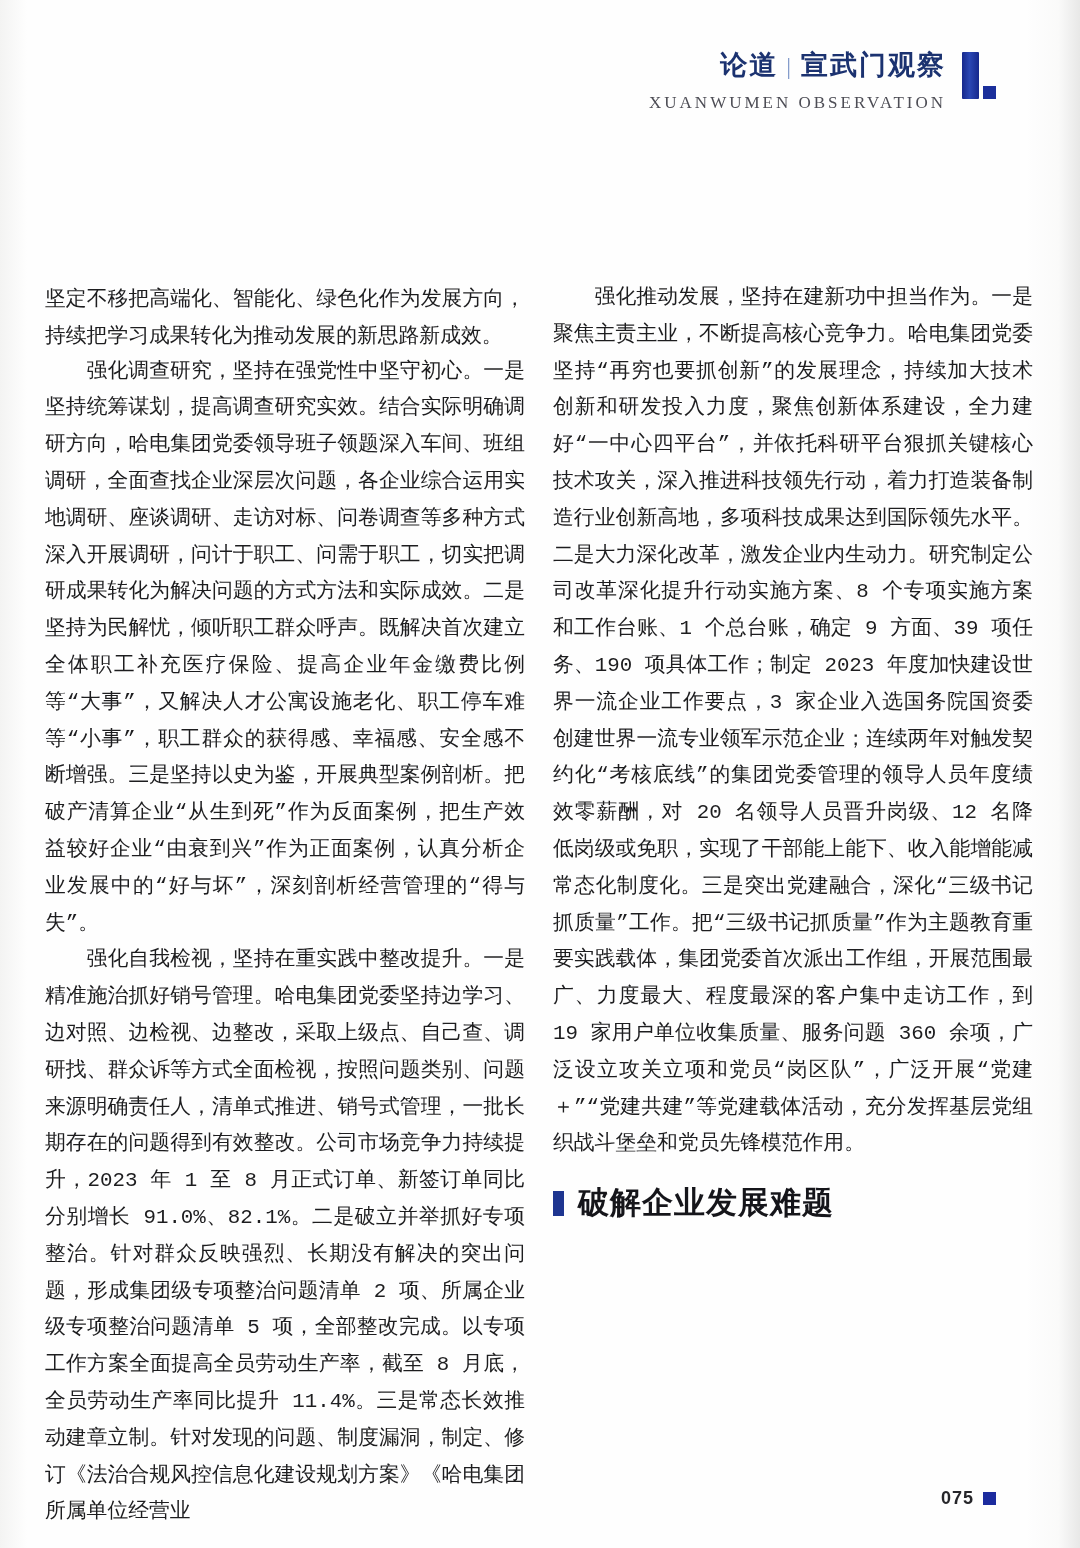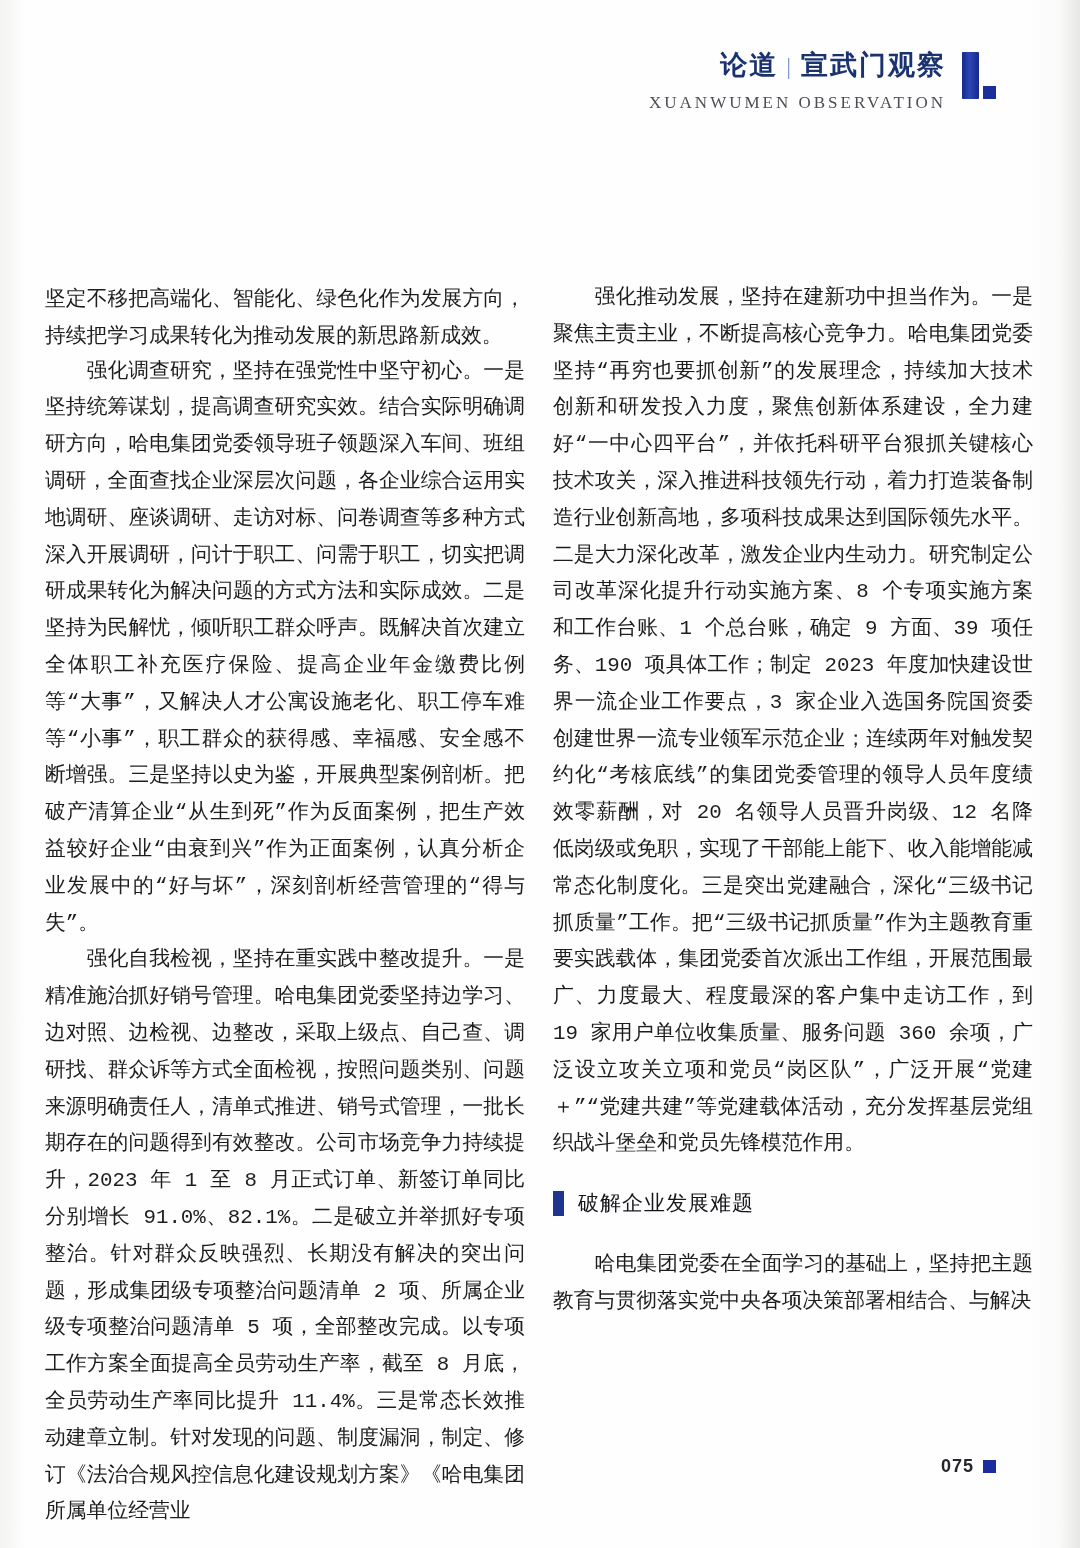--- a/index.html
+++ b/index.html
@@ -96,31 +96,31 @@
   }
   .heading-bar {
     display: inline-block;
     width: 11px;
     height: 25px;
     background: #1e3590;
     margin-right: 14px;
     flex: 0 0 auto;
   }
   .heading-text {
-    font-size: 21px;
-    font-weight: normal;
+    font-size: 31px;
+    font-weight: bold;
     color: #15151a;
     letter-spacing: 1px;
   }
 
   
   .page-number {
     position: absolute;
     left: 941px;
-    top: 1456px;
+    top: 1488px;
     display: flex;
     align-items: center;
   }
   .page-number-text {
     font-size: 18px;
     font-weight: bold;
     color: #26262a;
     letter-spacing: 1px;
     font-family: "Liberation Sans", "DejaVu Sans", sans-serif;
   }
@@ -154,23 +154,20 @@
         <p class="para indent">强化自我检视，坚持在重实践中整改提升。一是精准施治抓好销号管理。哈电集团党委坚持边学习、边对照、边检视、边整改，采取上级点、自己查、调研找、群众诉等方式全面检视，按照问题类别、问题来源明确责任人，清单式推进、销号式管理，一批长期存在的问题得到有效整改。公司市场竞争力持续提升，2023 年 1 至 8 月正式订单、新签订单同比分别增长 91.0%、82.1%。二是破立并举抓好专项整治。针对群众反映强烈、长期没有解决的突出问题，形成集团级专项整治问题清单 2 项、所属企业级专项整治问题清单 5 项，全部整改完成。以专项工作方案全面提高全员劳动生产率，截至 8 月底，全员劳动生产率同比提升 11.4%。三是常态长效推动建章立制。针对发现的问题、制度漏洞，制定、修订《法治合规风控信息化建设规划方案》《哈电集团所属单位经营业</p>
       </div>
     <div class="column">
       <div id="right-paras-before">
           <p class="para indent">强化推动发展，坚持在建新功中担当作为。一是聚焦主责主业，不断提高核心竞争力。哈电集团党委坚持“再穷也要抓创新”的发展理念，持续加大技术创新和研发投入力度，聚焦创新体系建设，全力建好“一中心四平台”，并依托科研平台狠抓关键核心技术攻关，深入推进科技领先行动，着力打造装备制造行业创新高地，多项科技成果达到国际领先水平。二是大力深化改革，激发企业内生动力。研究制定公司改革深化提升行动实施方案、8 个专项实施方案和工作台账、1 个总台账，确定 9 方面、39 项任务、190 项具体工作；制定 2023 年度加快建设世界一流企业工作要点，3 家企业入选国务院国资委创建世界一流专业领军示范企业；连续两年对触发契约化“考核底线”的集团党委管理的领导人员年度绩效零薪酬，对 20 名领导人员晋升岗级、12 名降低岗级或免职，实现了干部能上能下、收入能增能减常态化制度化。三是突出党建融合，深化“三级书记抓质量”工作。把“三级书记抓质量”作为主题教育重要实践载体，集团党委首次派出工作组，开展范围最广、力度最大、程度最深的客户集中走访工作，到 19 家用户单位收集质量、服务问题 360 余项，广泛设立攻关立项和党员“岗区队”，广泛开展“党建＋”“党建共建”等党建载体活动，充分发挥基层党组织战斗堡垒和党员先锋模范作用。</p>
         </div>
       <div class="section-heading">
         <span class="heading-bar"></span>
         <span class="heading-text">破解企业发展难题</span>
       </div>
-      <div id="right-paras-after">
-          <p class="para indent">哈电集团党委在全面学习的基础上，坚持把主题教育与贯彻落实党中央各项决策部署相结合、与解决</p>
-        </div>
     </div>
   </div>
 
   <div class="page-number">
     <span class="page-number-text">075</span>
     <span class="page-number-square"></span>
   </div>
 
 </div>
 

